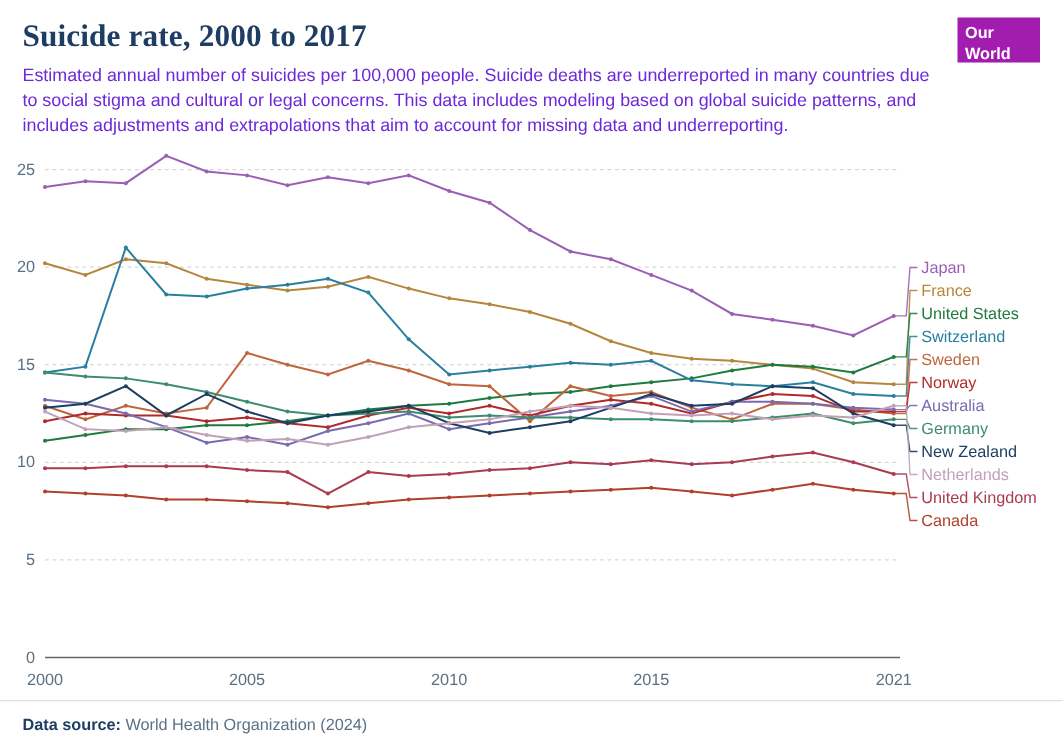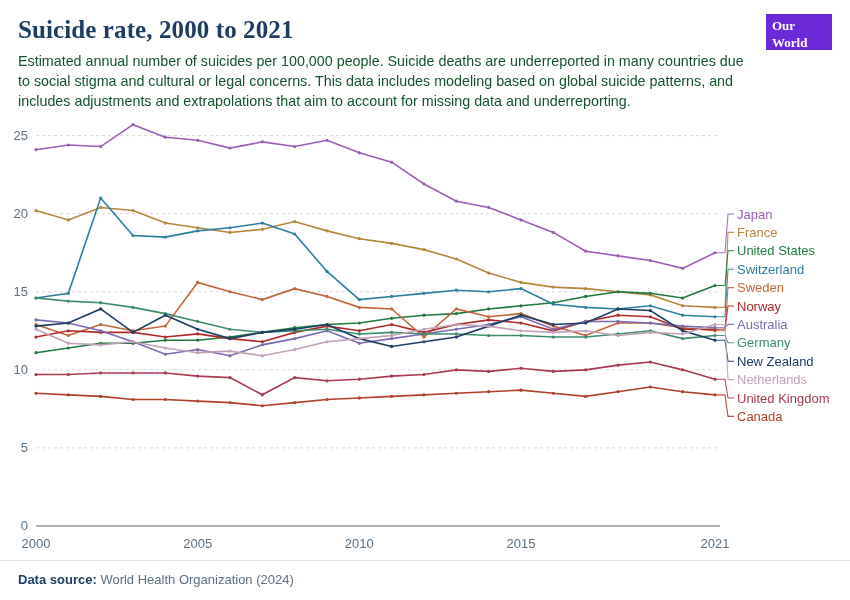--- a/index.html
+++ b/index.html
@@ -26,33 +26,33 @@
     font-size: 25px;
     font-weight: bold;
     color: #1d3d63;
     letter-spacing: 0.1px;
     margin: 2px 0 6px 0;
     line-height: 1.15;
   }
   .subtitle {
     font-size: 14.3px;
     line-height: 1.42;
-    color: #14532d;
+    color: #6d28d9;
     max-width: 740px;
     margin: 0;
   }
   .owid-logo {
     position: absolute;
     top: 14px;
     right: 18px;
     width: 66px;
     height: 36px;
-    background: #6d28d9;
+    background: #a21caf;
     color: #ffffff;
-    font-family: Liberation Serif, serif;
+    font-family: Liberation Sans, sans-serif;
     font-weight: bold;
     font-size: 13px;
     line-height: 1.32;
     padding: 3px 5px 0 6px;
     box-sizing: border-box;
   }
   .owid-logo .l2 { display: block; }
 
   .chart-area {
     position: absolute;
@@ -107,21 +107,21 @@
   }
   .footer-left { float: left; }
   .footer-left b { color: #1d3d63; font-weight: bold; }
   .footer-right { float: right; }
 </style>
 </head>
 <body>
 
 <div class="page">
 
-  <h1 class="title">Suicide rate, 2000 to 2021</h1>
+  <h1 class="title">Suicide rate, 2000 to 2017</h1>
   <p class="subtitle">Estimated annual number of suicides per 100,000 people. Suicide deaths are underreported in many countries due to social stigma and cultural or legal concerns. This data includes modeling based on global suicide patterns, and includes adjustments and extrapolations that aim to account for missing data and underreporting.</p>
 
   <div class="owid-logo">
     <span class="l1">Our World</span>
     <span class="l2">in Data</span>
   </div>
 
   <div class="chart-area">
     <svg id="chart-svg" width="850" height="450">
         <line x1="36" y1="418" x2="720" y2="418" class="zeroline"></line>

